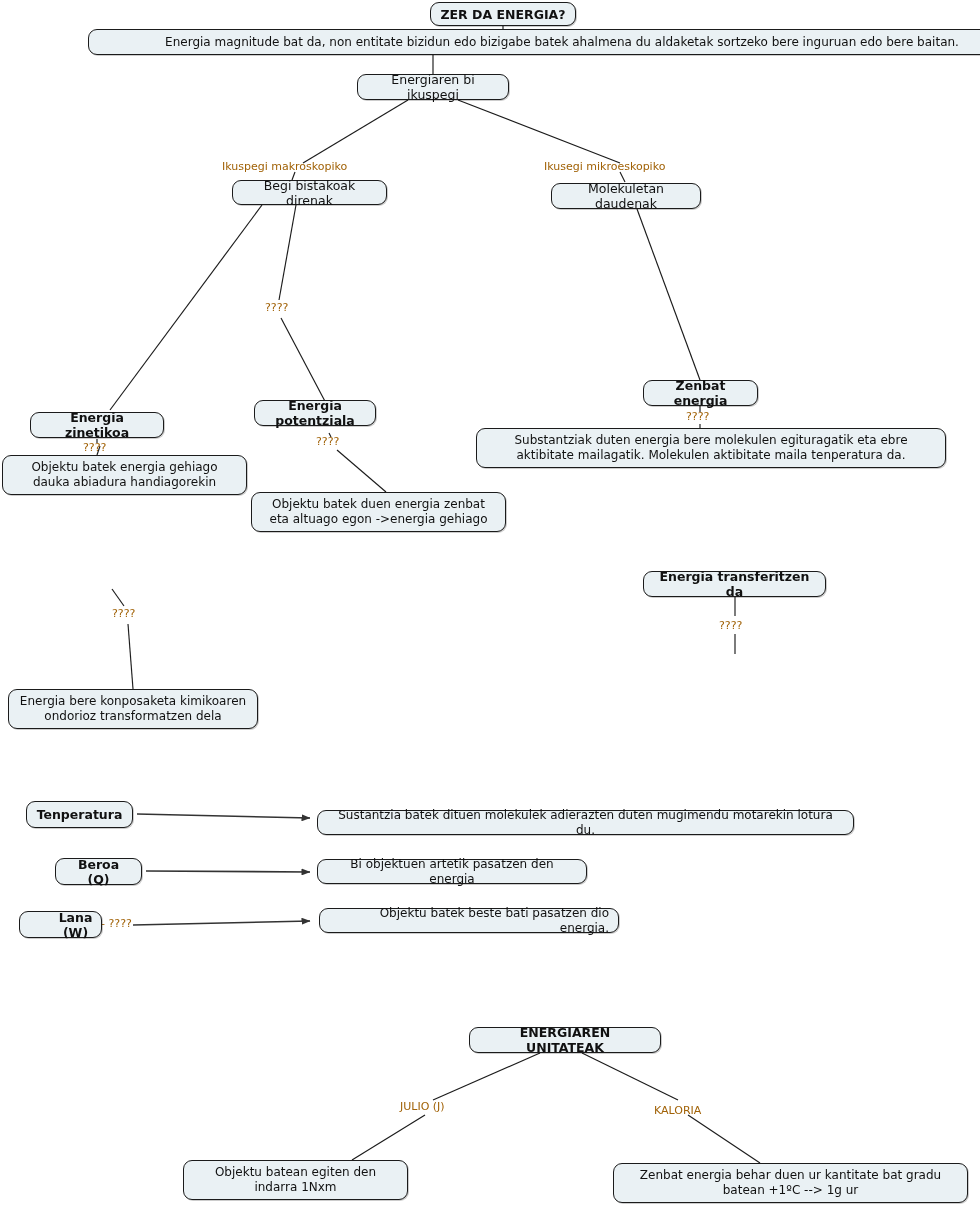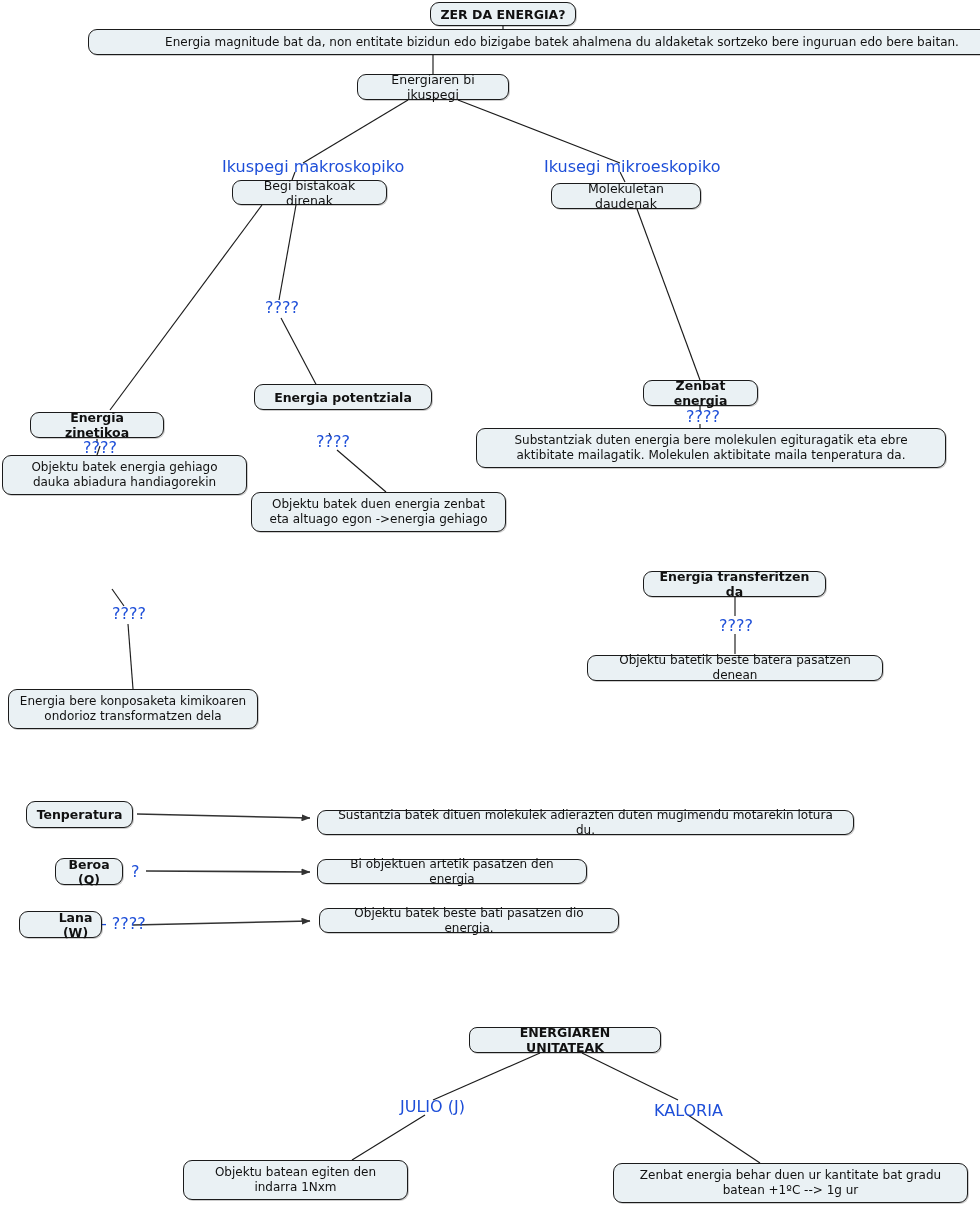--- a/index.html
+++ b/index.html
@@ -33,23 +33,23 @@
     z-index:3;
     box-shadow:1px 1px 0 rgba(0,0,0,0.20);
   }
   .node.bold{font-weight:bold;}
   .node.plain{font-weight:normal;}
   .node.desc{font-size:12px;line-height:15px;}
 
   
   .elabel{
     position:absolute;
-    font-size:16px;
+    font-size:11px;
     line-height:14px;
-    color:#1d4ed8;
+    color:#a16207;
     white-space:nowrap;
     background:transparent;
     z-index:2;
   }
   .elabel.under{z-index:1;}
   .elabel.q{letter-spacing:0px;}
 </style>
 </head>
 <body>
 
@@ -126,62 +126,61 @@
   <div class="node plain" style="left:551px;top:183px;width:150px;height:26px;">Molekuletan daudenak</div>
 
   <div class="elabel q" style="left:265px;top:301px;">????</div>
 
   <div class="node bold" style="left:30px;top:412px;width:134px;height:26px;">Energia zinetikoa</div>
 
   <div class="elabel q" style="left:83px;top:441px;">????</div>
 
   <div class="node plain desc" style="left:2px;top:455px;width:245px;height:40px;">Objektu batek energia gehiago dauka abiadura handiagorekin</div>
 
-  <div class="node bold" style="left:254px;top:384px;width:178px;height:26px;">Energia potentziala</div>
+  <div class="node bold" style="left:254px;top:400px;width:122px;height:26px;">Energia potentziala</div>
 
   <div class="elabel q" style="left:316px;top:435px;">????</div>
 
   <div class="node plain desc" style="left:251px;top:492px;width:255px;height:40px;">Objektu batek duen energia zenbat eta altuago egon -&gt;energia gehiago</div>
 
   <div class="node bold" style="left:643px;top:380px;width:115px;height:26px;">Zenbat energia</div>
 
   <div class="elabel q" style="left:686px;top:410px;">????</div>
 
   <div class="node plain desc" style="left:476px;top:428px;width:470px;height:40px;">Substantziak duten energia bere molekulen egituragatik eta ebre aktibitate mailagatik. Molekulen aktibitate maila tenperatura da.</div>
 
 
   <div class="elabel q" style="left:112px;top:607px;">????</div>
 
   <div class="node plain desc" style="left:8px;top:689px;width:250px;height:40px;">Energia bere konposaketa kimikoaren ondorioz transformatzen dela</div>
 
   <div class="node bold" style="left:643px;top:571px;width:183px;height:26px;">Energia transferitzen da</div>
 
   <div class="elabel q" style="left:719px;top:619px;">????</div>
 
-  <div class="node plain desc" style="left:587px;top:655px;width:296px;height:26px;">Objektu batetik beste batera pasatzen denean</div>
 
   <div class="elabel under" style="left:122px;top:808px;">?</div>
 
   <div class="node bold" style="left:26px;top:801px;width:107px;height:27px;">Tenperatura</div>
 
   <div class="node plain desc" style="left:317px;top:810px;width:537px;height:25px;">Sustantzia batek dituen molekulek adierazten duten mugimendu motarekin lotura du.</div>
 
   <div class="elabel under" style="left:131px;top:865px;">?</div>
 
-  <div class="node bold" style="left:55px;top:858px;width:68px;height:27px;">Beroa (Q)</div>
+  <div class="node bold" style="left:55px;top:858px;width:87px;height:27px;">Beroa (Q)</div>
 
   <div class="node plain desc" style="left:317px;top:859px;width:270px;height:25px;">Bi objektuen artetik pasatzen den energia</div>
 
   <div class="elabel under" style="left:101px;top:917px;">- ????</div>
 
   <div class="node bold" style="left:19px;top:911px;width:83px;height:27px;padding-left:39px;">Lana (W)</div>
 
-  <div class="node plain desc" style="left:319px;top:908px;width:300px;height:25px;">Objektu batek beste bati pasatzen dio energia.</div>
+  <div class="node plain desc" style="left:319px;top:908px;width:300px;height:25px;text-align:right;">Objektu batek beste bati pasatzen dio energia.</div>
 
-  <div class="node bold" style="left:469px;top:1027px;width:192px;height:26px;border-radius:8px;">ENERGIAREN UNITATEAK</div>
+  <div class="node bold" style="left:469px;top:1027px;width:192px;height:26px;">ENERGIAREN UNITATEAK</div>
 
   <div class="elabel" style="left:400px;top:1100px;">JULIO (J)</div>
 
   <div class="elabel" style="left:654px;top:1104px;">KALORIA</div>
 
   <div class="node plain desc" style="left:183px;top:1160px;width:225px;height:40px;">Objektu batean egiten den indarra 1Nxm</div>
 
   <div class="node plain desc" style="left:613px;top:1163px;width:355px;height:40px;">Zenbat energia behar duen ur kantitate bat gradu batean +1ºC --&gt; 1g ur</div>
 
 </div>

